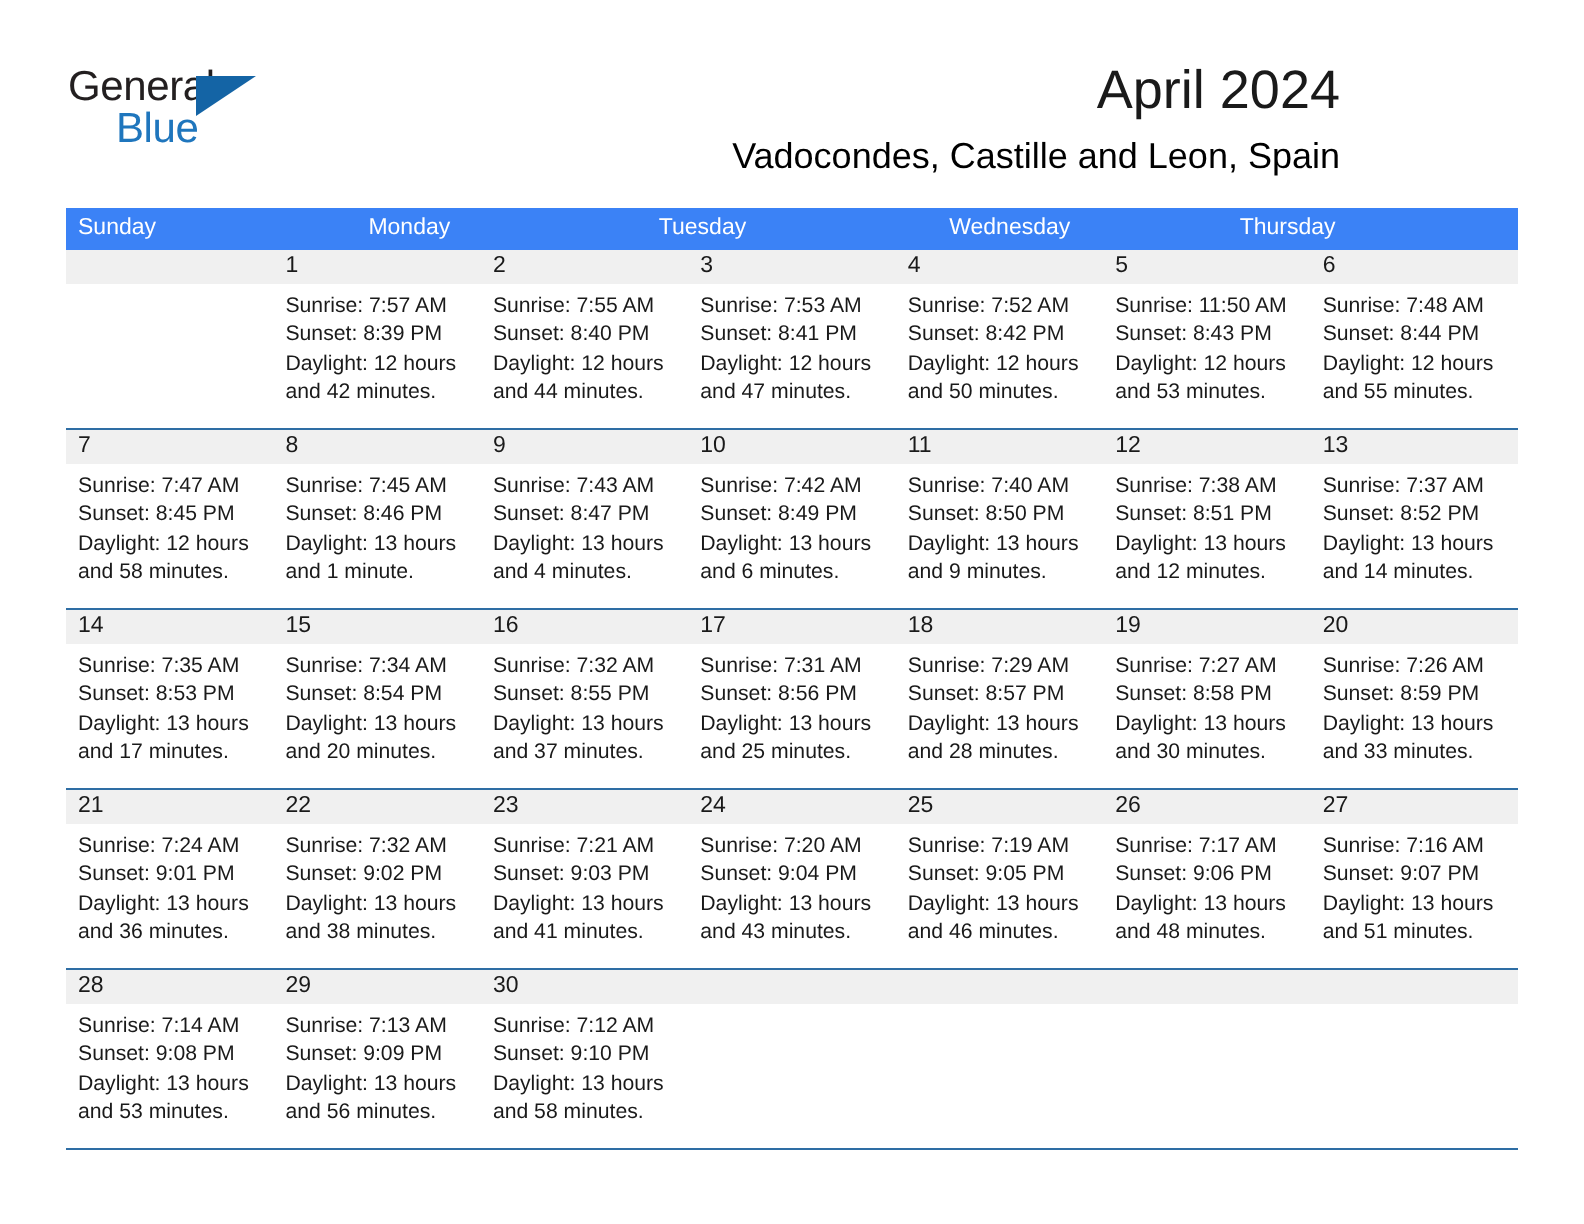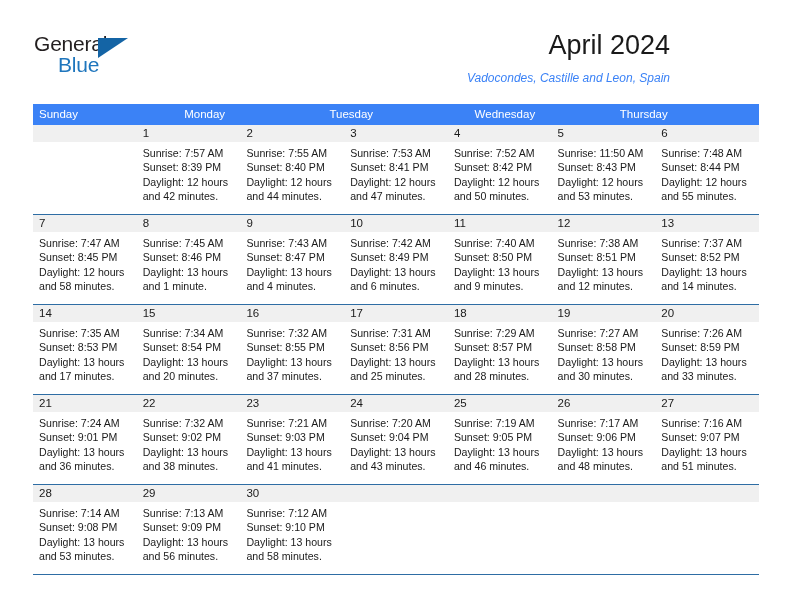--- a/index.html
+++ b/index.html
@@ -71,26 +71,25 @@
     top: 0;
     text-align: right;
   }
   .cal-title {
     font-size: 27px;
     color: #1a1a1a;
     line-height: 34px;
     white-space: nowrap;
   }
   .cal-subtitle {
-    font-size: 12px;
-    color: #3b82f6;
+    font-size: 18px;
+    color: #000000;
     line-height: 20px;
     margin-top: 6px;
     white-space: nowrap;
-    font-style: italic;
   }
 
   
   .calendar {
     position: absolute;
     left: 33px;
     top: 104px;
     width: 726px;
   }
   .weekday-row {

